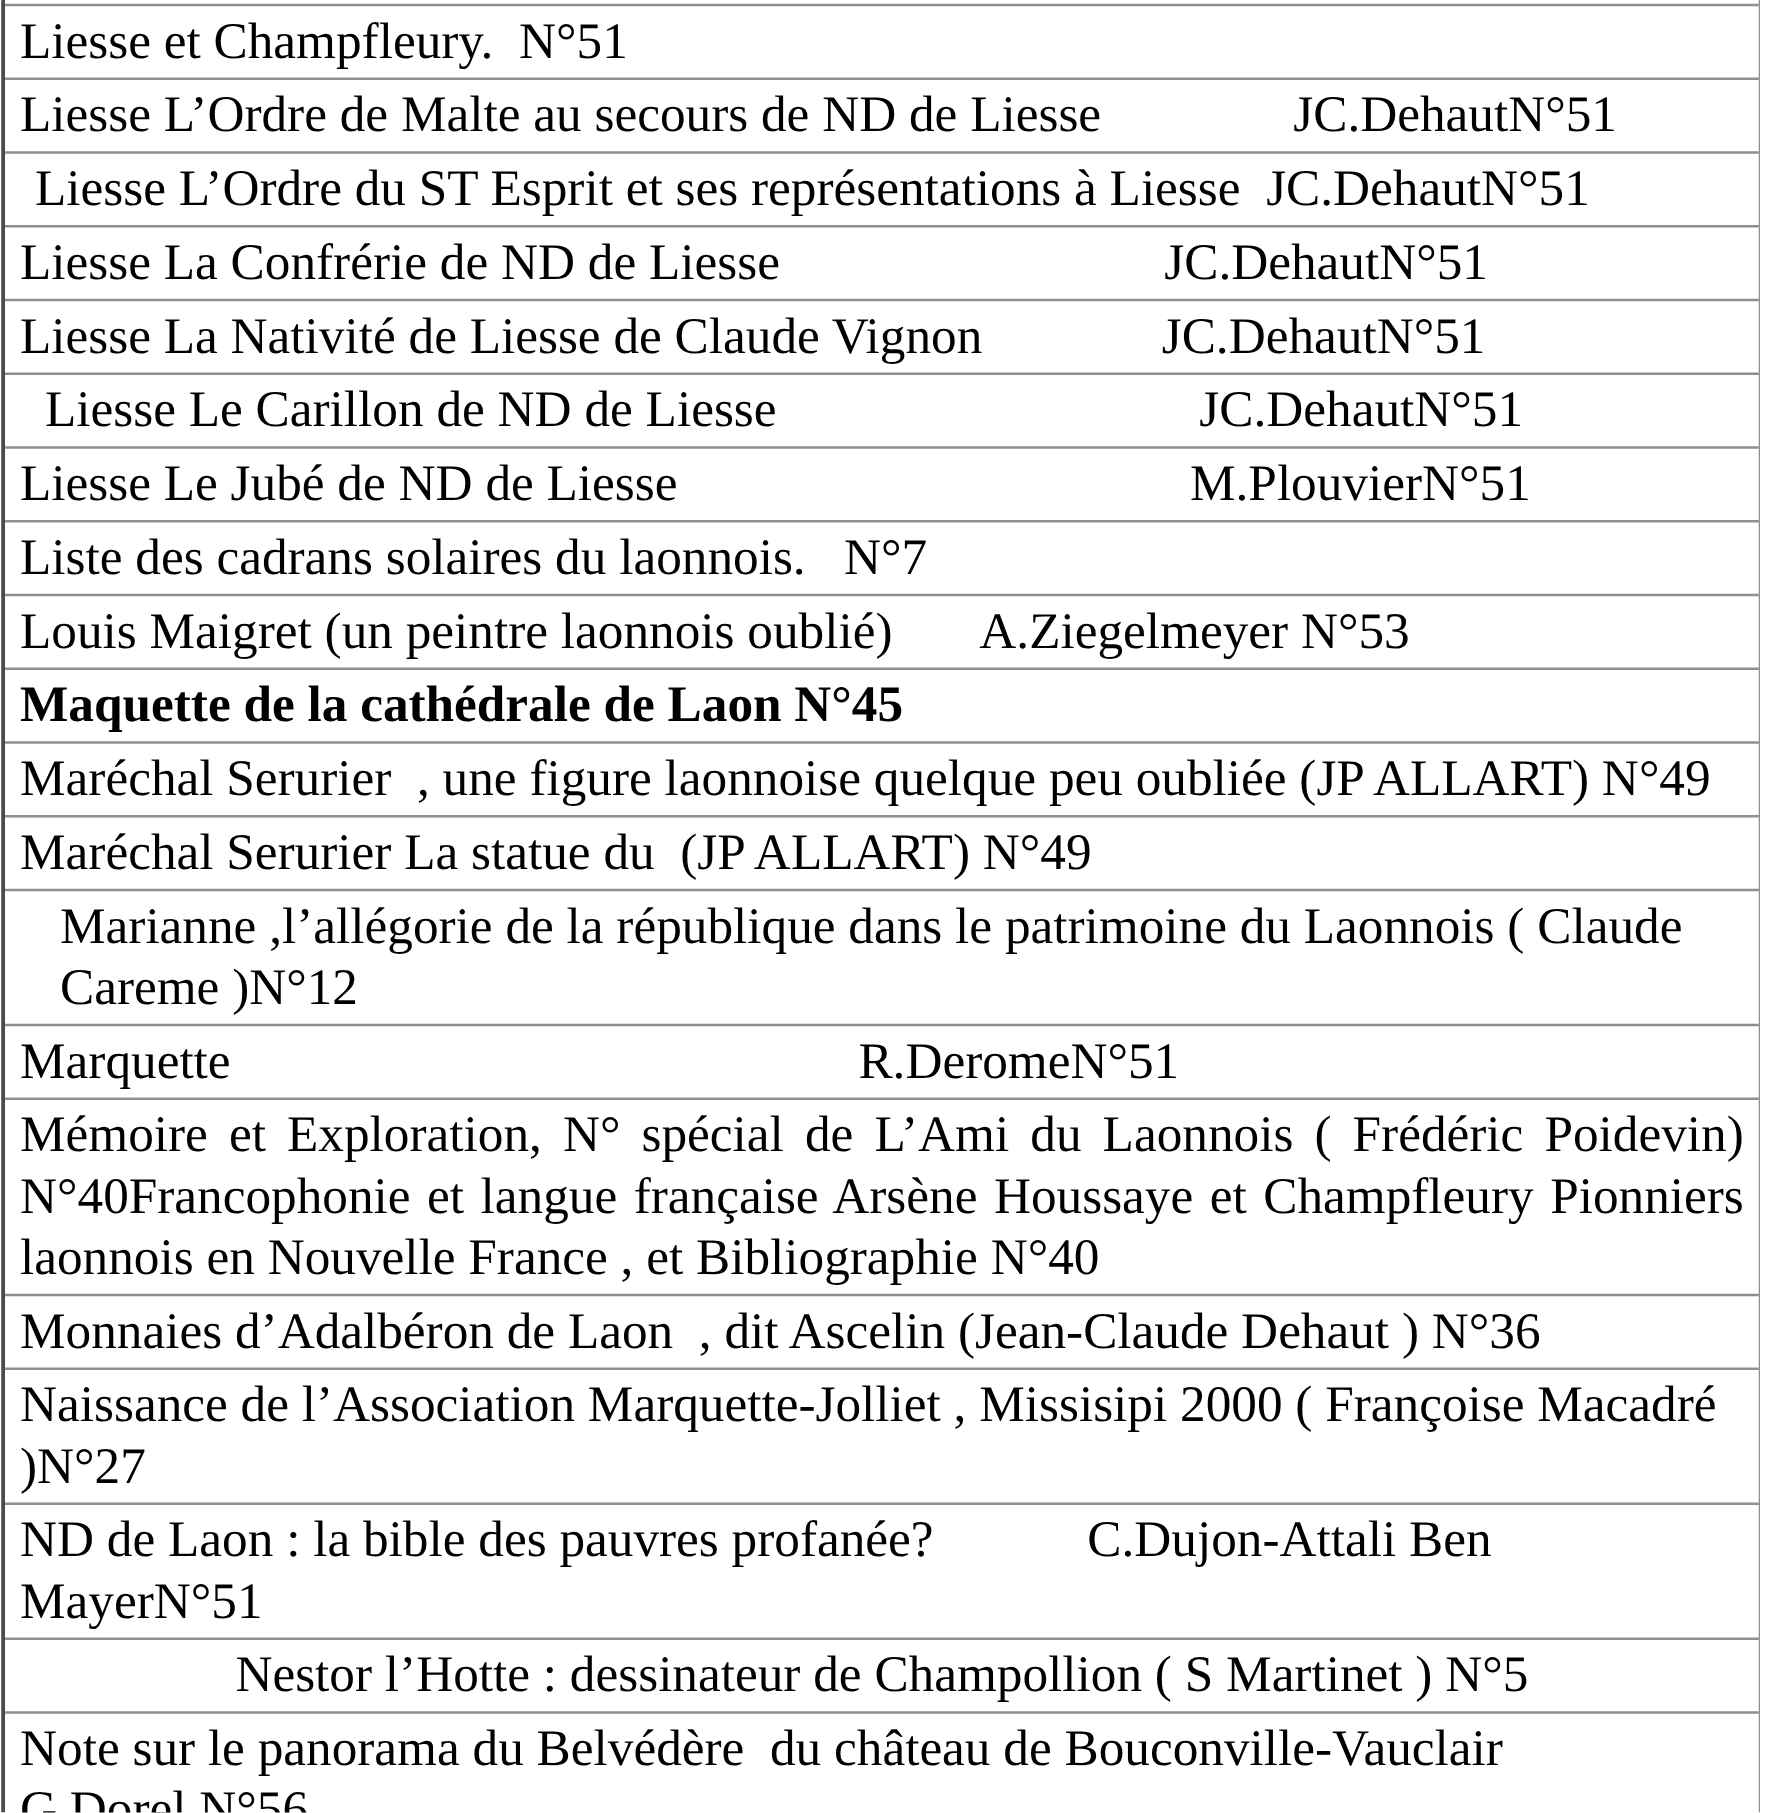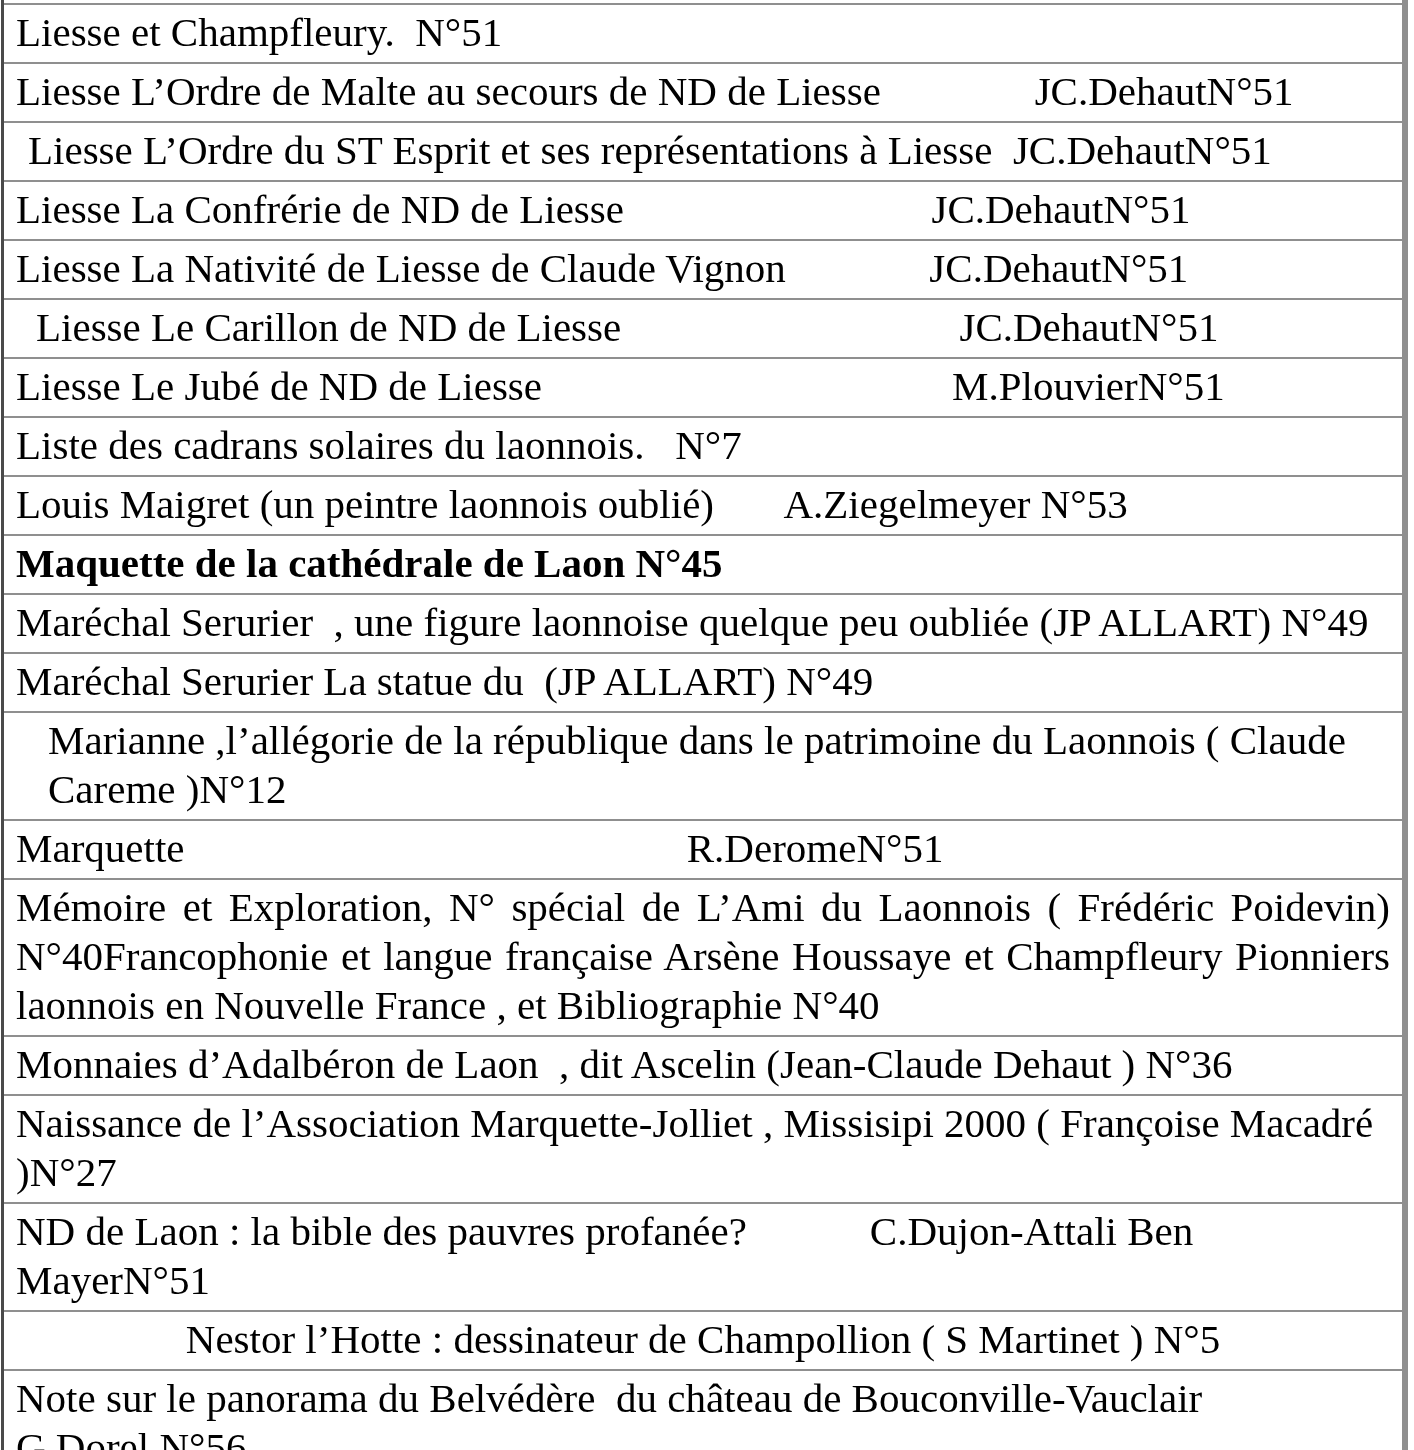--- a/index.html
+++ b/index.html
@@ -13,21 +13,21 @@
     color: #000000;
     font-family: "Liberation Serif", "DejaVu Serif", serif;
     overflow: hidden;
   }
   .sheet {
     box-sizing: border-box;
     width: 1407px;
     height: 1450px;
     margin-left: 1px;
     border-left: 3px solid #4a4a4a;
-    border-right: 6px solid #6d28d9;
+    border-right: 1px solid #6d28d9;
     padding-top: 3px;
   }
   .table {
     border-top: 2px solid #8f8f8f;
   }
   .row {
     box-sizing: border-box;
     border-bottom: 2px solid #8f8f8f;
     padding: 3px 12px 5px 12px;
     font-size: 41px;

